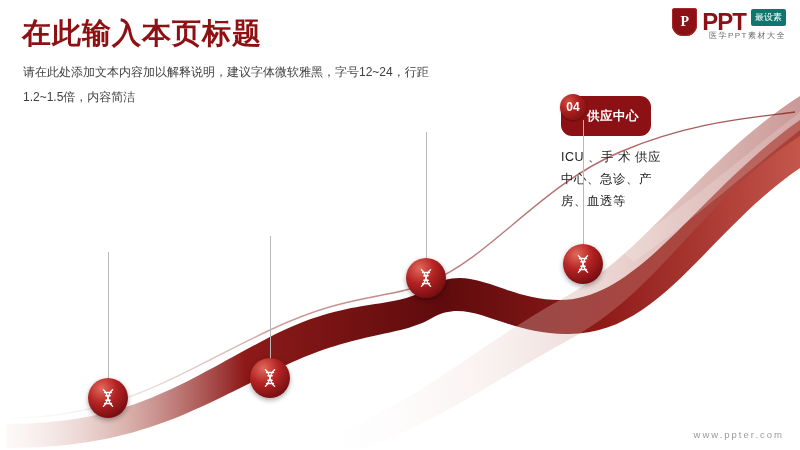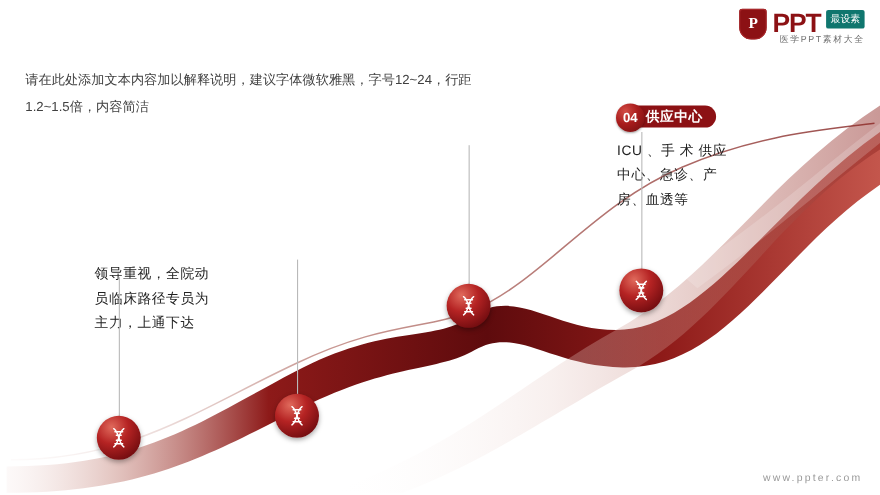--- a/index.html
+++ b/index.html
@@ -56,21 +56,21 @@
     font-size:8px;color:#6d6d6d;letter-spacing:1.5px;
   }
   .watermark{
     position:absolute;right:16px;bottom:10px;
     font-size:9.5px;color:#9a9a9a;letter-spacing:2px;
   }
 
   
   .node{position:absolute;}
   .badge{
-    position:relative;height:20px;display:inline-flex;align-items:center;
+    position:relative;height:40px;display:inline-flex;align-items:center;
     background:#8c1114;border-radius:11px;padding:0 12px 0 26px;
     white-space:nowrap;
   }
   .badge .num{
     position:absolute;left:-1px;top:-2px;
     width:26px;height:26px;border-radius:50%;
     background:radial-gradient(circle at 32% 28%,#d24b44 0%,#a81c1c 45%,#6d0d0f 100%);
     color:#fff;font-size:12px;font-weight:bold;
     display:flex;align-items:center;justify-content:center;
     box-shadow:0 1px 2px rgba(0,0,0,.35);
@@ -133,34 +133,34 @@
              C470,260 502,300 560,300 C640,300 700,190 800,120
              L800,168 C706,232 660,336 566,334 C500,333 470,296 432,318
              C398,338 356,330 276,370 C188,414 132,448 6,448 Z" fill="url(#gmain)"></path>
 
     <path d="M300,448 C420,404 470,350 560,300 C648,252 700,160 800,96
              L800,136 C706,196 660,290 572,338 C486,386 440,420 366,448 Z" fill="url(#gtop)" opacity="0.55"></path>
 
     <path d="M620,250 C700,196 750,150 800,112 L800,130 C752,168 700,214 634,262 Z" fill="#ffffff" opacity="0.18"></path>
   </svg>
 
+  <div class="title">在此输入本页标题</div>
   <div class="subtitle">请在此处添加文本内容加以解释说明，建议字体微软雅黑，字号12~24，行距1.2~1.5倍，内容简洁</div>
 
   <div class="logo">
     <div class="logo-badge">
       <span>P</span>
     </div>
     <div class="logo-ppt">PPT</div>
     <div class="logo-tag">最设素</div>
   </div>
   <div class="logo-sub">医学PPT素材大全</div>
   <div class="watermark">www.ppter.com</div>
 
   <div class="node" style="left:86px;top:228px;width:130px;">
-    <div class="body-text" style="width:112px;">领导重视，全院动员临床路径专员为主力，上通下达</div>
   </div>
   <div class="leader" style="left:108px;top:252px;height:130px;"></div>
   <div class="bullet" style="left:88px;top:378px;">
     <svg width="22" height="22" viewBox="0 0 24 24">
       <g stroke="#ffffff" stroke-width="1.5" fill="none" stroke-linecap="round">
         <path d="M7,3 C13,7 11,17 17,21"></path>
         <path d="M17,3 C11,7 13,17 7,21"></path>
         <path d="M8.2,6 L15.8,6"></path>
           <path d="M9.6,9.5 L14.4,9.5"></path>
         <path d="M9.6,14.5 L14.4,14.5"></path>

